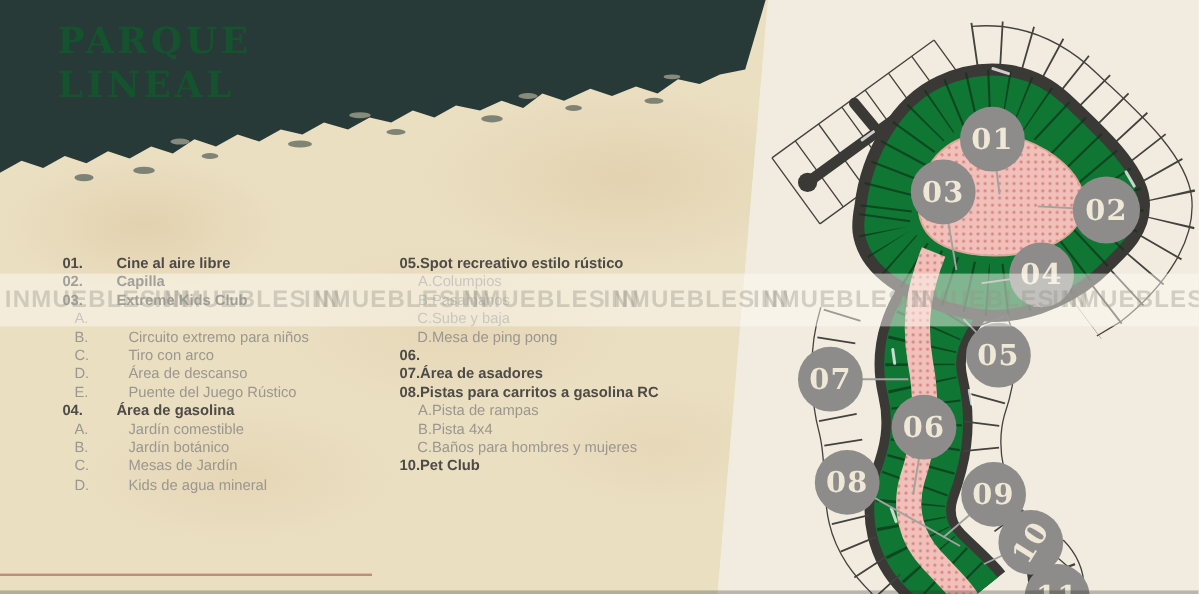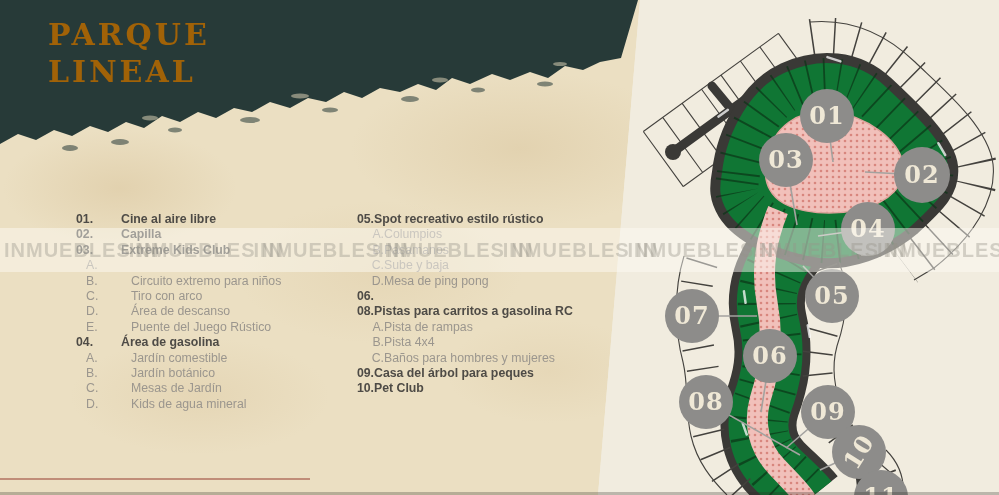--- a/index.html
+++ b/index.html
@@ -17,25 +17,25 @@
       #ebdfc2;
     clip-path:polygon(0 0,640px 0,598px 495px,0 495px);}
   .bg-cream{position:absolute;inset:0;background:#f1ecdf;
     clip-path:polygon(640px 0,999px 0,999px 495px,598px 495px);}
 
   
   .tear{position:absolute;left:0;top:0;}
 
   .title{position:absolute;left:48px;top:16px;margin:0;
     font-family:"DejaVu Serif","Liberation Serif",serif;font-weight:700;
-    font-size:30px;line-height:37px;letter-spacing:3px;color:#a16207;}
+    font-size:30px;line-height:37px;letter-spacing:3px;color:#14532d;}
   .title span{display:block;}
 
   
-  .list{position:absolute;top:212px;font-size:12.3px;line-height:15.4px;color:#4e4b46;margin-left:24px;}
+  .list{position:absolute;top:212px;font-size:12.3px;line-height:15.4px;color:#4e4b46;}
   .list-left{left:52px;width:250px;}
   .list-right{left:305px;width:300px;text-align:right;}
   .row{display:flex;}
   .row .num{width:45px;flex:0 0 45px;font-weight:700;}
   .row .lbl{font-weight:700;}
   .row.sub{color:#9b968e;}
   .row.sub .num{padding-left:10px;font-weight:400;}
   .row.sub .lbl{font-weight:400;}
 
   
@@ -166,38 +166,38 @@
         <span class="lbl">Sube y baja</span>
       </div>
     <div class="row sub">
         <span class="num">D.</span>
         <span class="lbl">Mesa de ping pong</span>
       </div>
     <div class="row">
         <span class="num">06.</span>
       </div>
     <div class="row">
+        <span class="num">07.</span>
+        <span class="lbl">Área de asadores</span>
+      </div>
+    <div class="row">
         <span class="num">08.</span>
         <span class="lbl">Pistas para carritos a gasolina RC</span>
       </div>
     <div class="row sub">
         <span class="num">A.</span>
         <span class="lbl">Pista de rampas</span>
       </div>
     <div class="row sub">
         <span class="num">B.</span>
         <span class="lbl">Pista 4x4</span>
       </div>
     <div class="row sub">
         <span class="num">C.</span>
         <span class="lbl">Baños para hombres y mujeres</span>
-      </div>
-    <div class="row">
-        <span class="num">09.</span>
-        <span class="lbl">Casa del árbol para peques</span>
       </div>
     <div class="row">
         <span class="num">10.</span>
         <span class="lbl">Pet Club</span>
       </div>
   </div>
 
   <svg class="map" width="380" height="495" viewBox="0 0 380 495">
     <defs>
       <pattern id="pinkdots" width="6" height="6" patternUnits="userSpaceOnUse">

